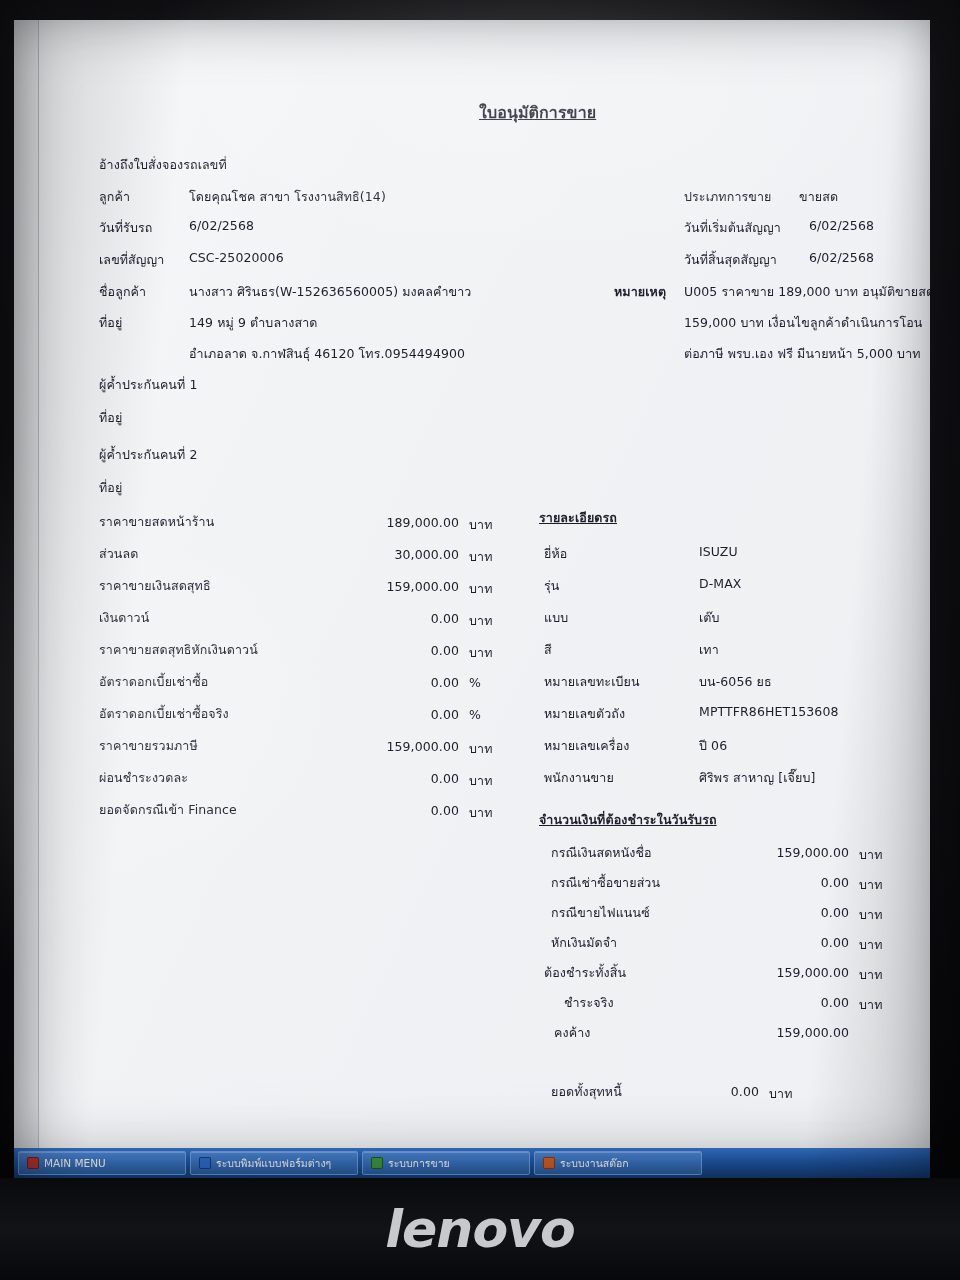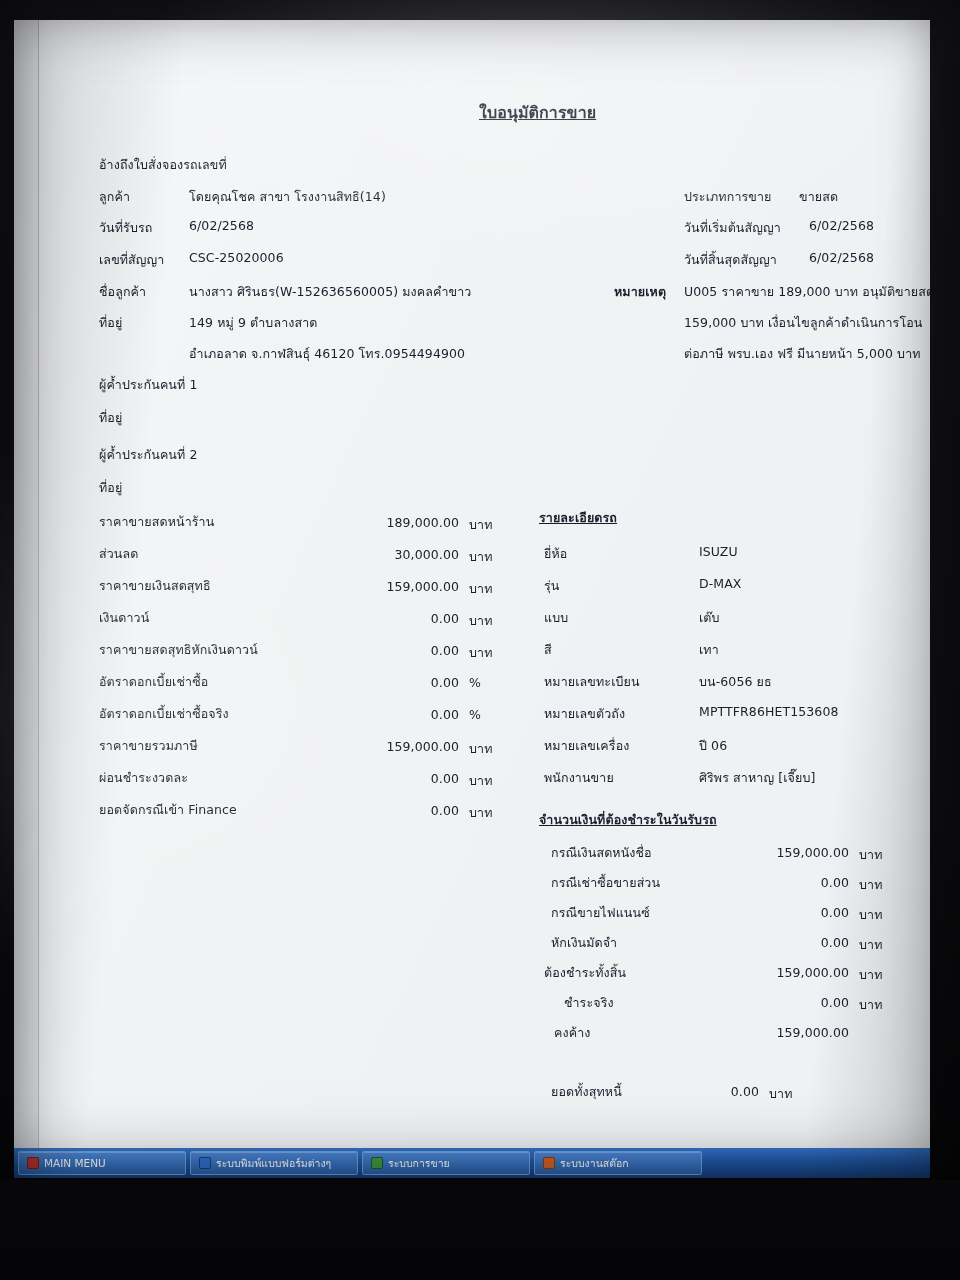--- a/index.html
+++ b/index.html
@@ -311,13 +311,16 @@
     </div>
     <div class="task-btn wide">
       <span class="task-ico ico-orange"></span>
       <span>ระบบงานสต๊อก</span>
     </div>
   </div>
 
   <div id="glare"></div>
   <div id="edge-shadow"></div>
 
+  <div id="logo-area">
+    <div id="brand-logo">lenovo</div>
+  </div>
 </div>
 
 </body></html>

